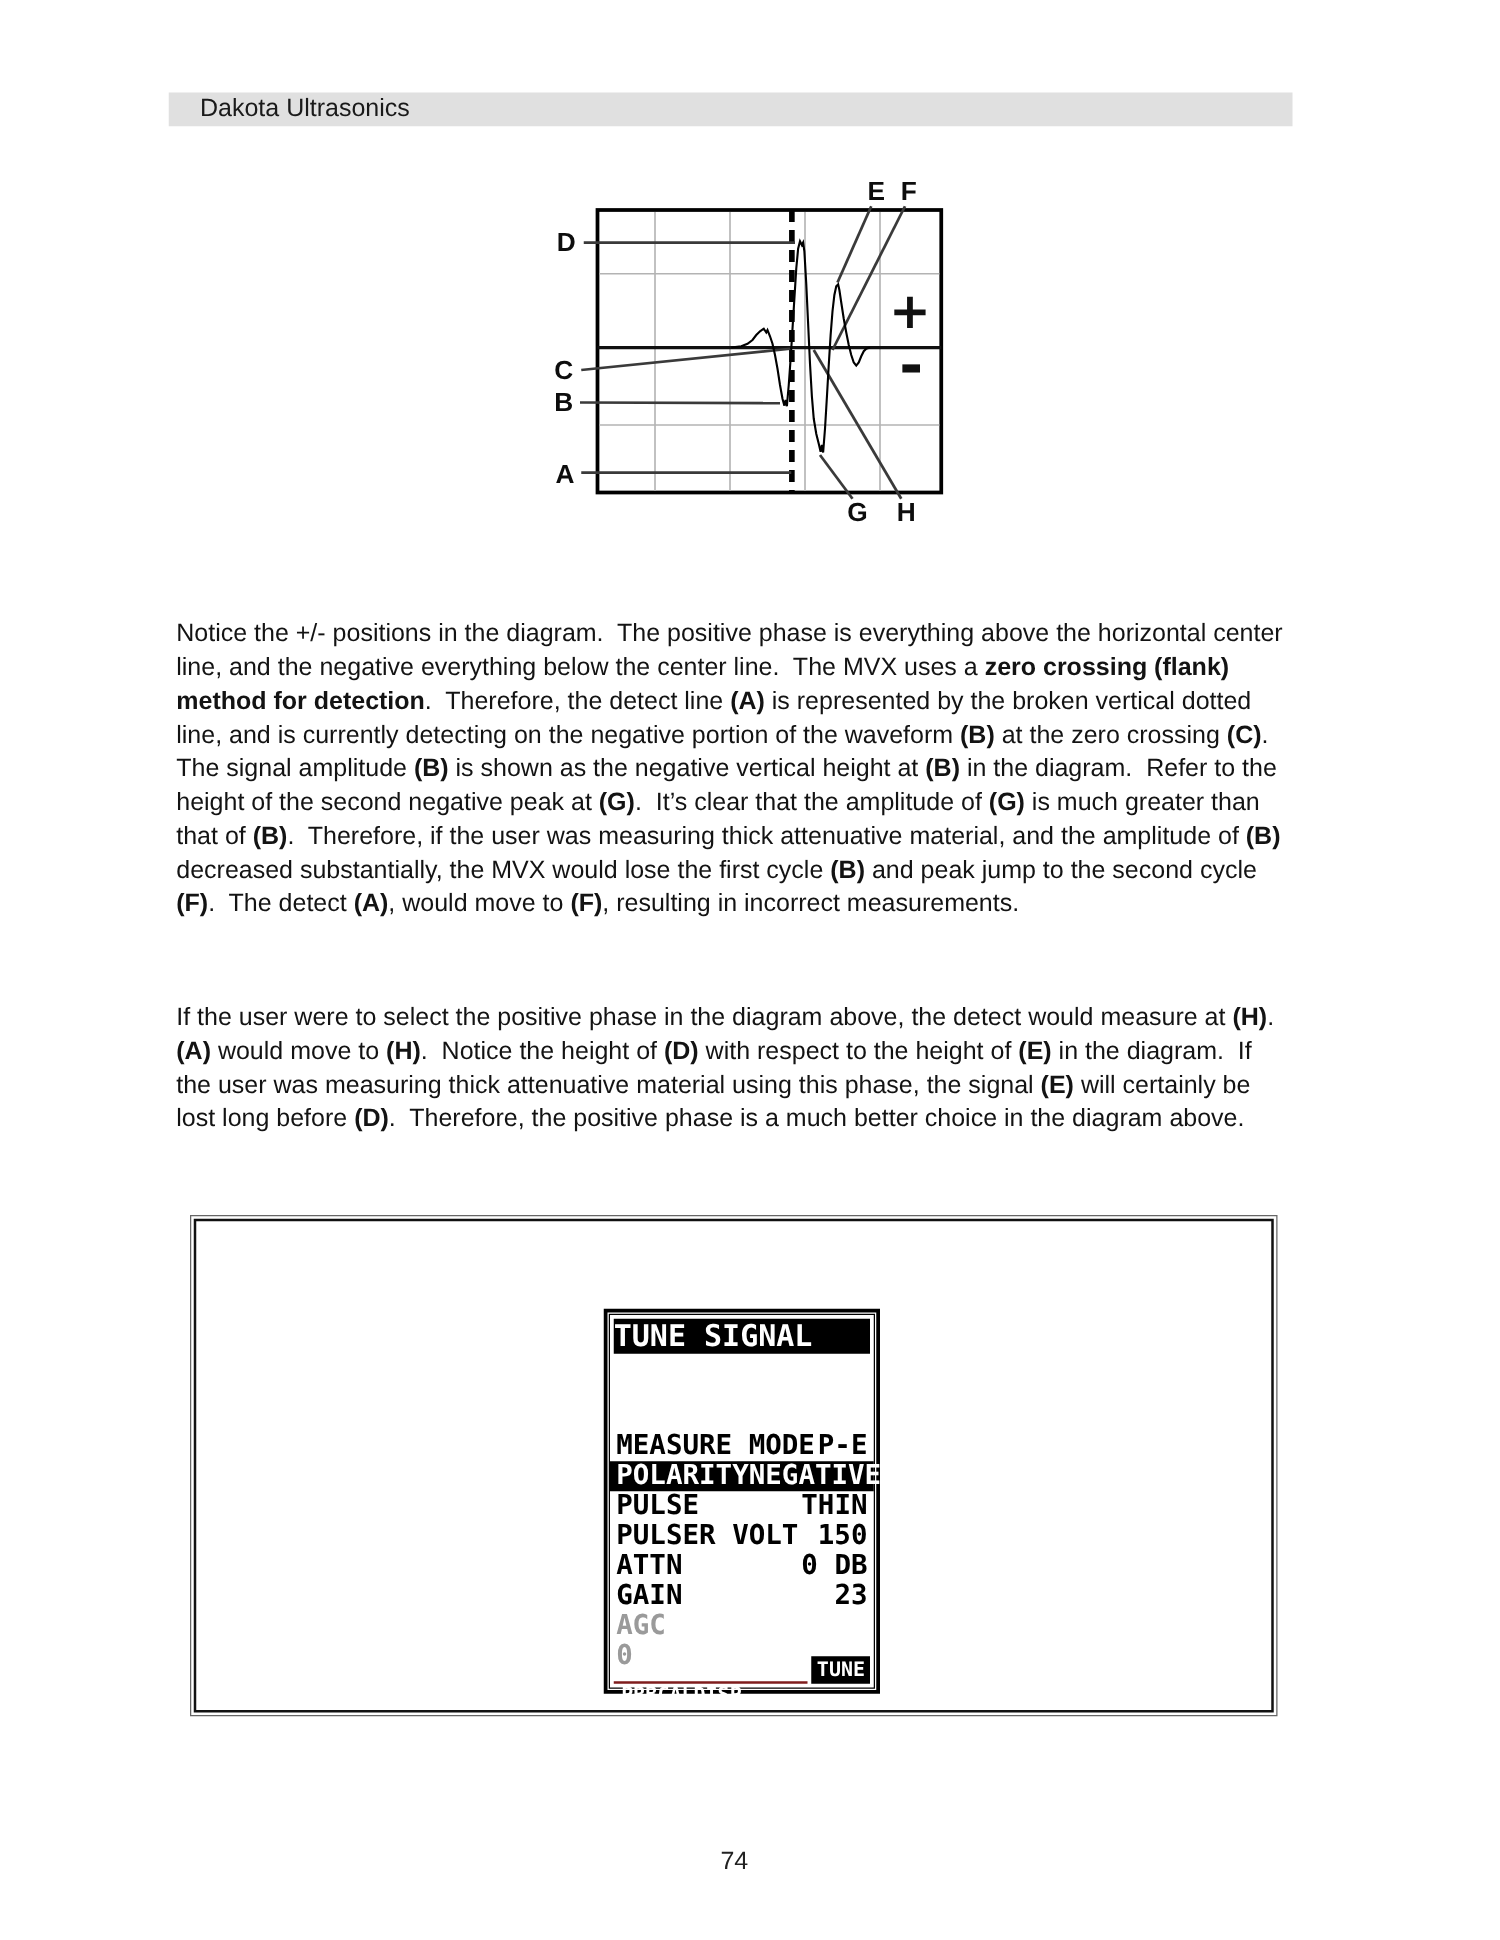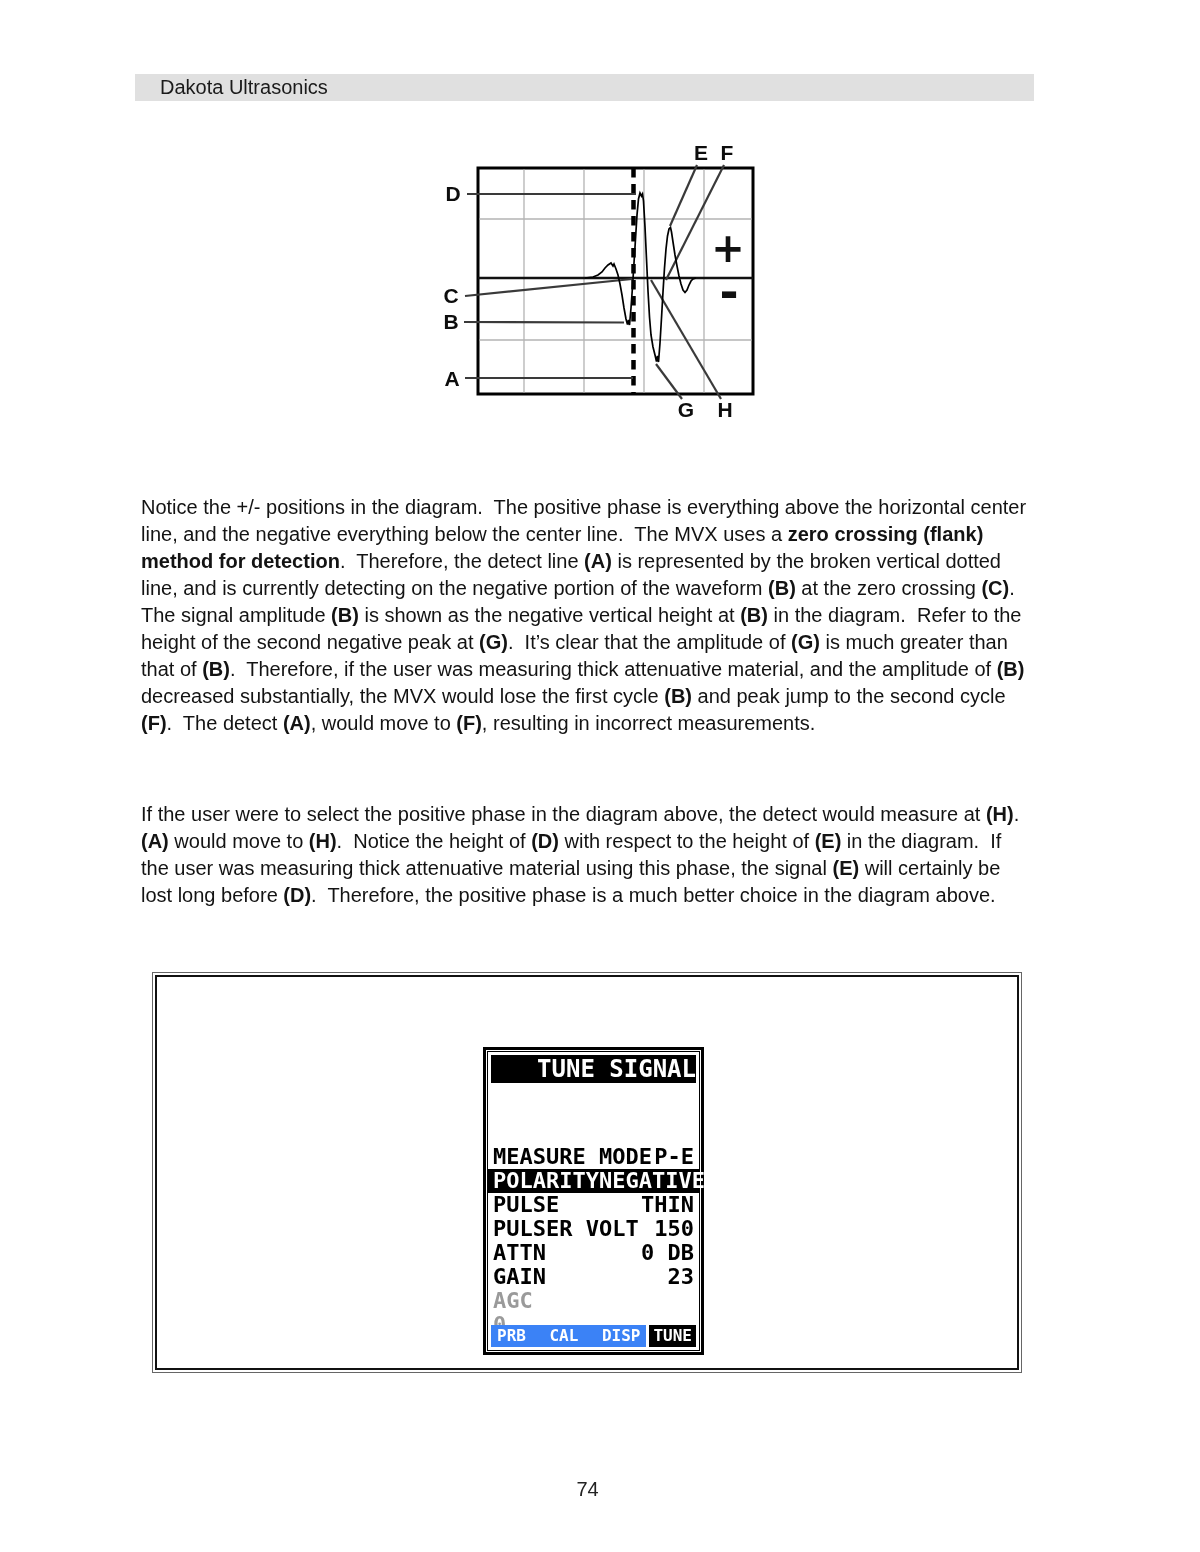--- a/index.html
+++ b/index.html
@@ -16,27 +16,27 @@
   #para-2{top:761px;}
 
   .figure-box{position:absolute;left:152px;top:972px;width:870px;height:401px;border:1px solid #666;box-sizing:border-box;background:#fff;}
   .figure-inner{position:absolute;inset:2px;border:2px solid #111;}
   .figure-title{position:absolute;left:0;right:0;top:25px;text-align:center;font-size:25px;font-weight:bold;
     text-decoration:underline;text-decoration-thickness:2px;text-underline-offset:3px;color:#0c0c0c;}
 
   .screen{position:absolute;left:330px;top:74px;width:221px;height:308px;border:3px solid #000;box-sizing:border-box;background:#fff;}
   .screen-inner{position:absolute;inset:1px;border:1px solid #000;display:flex;flex-direction:column;padding:3px;
     font-family:"DejaVu Sans Mono",monospace;font-weight:bold;}
-  .screen-title{background:#000;color:#fff;text-align:right;height:28px;line-height:28px;font-size:24px;letter-spacing:0;}
+  .screen-title{background:#000;color:#fff;text-align:left;height:28px;line-height:28px;font-size:24px;letter-spacing:0;}
   .menu-list{margin-top:62px;}
   .menu-row{display:flex;justify-content:space-between;font-size:22px;line-height:24px;height:24px;padding:0 2px;color:#000;}
   .menu-row.selected{background:#000;color:#fff;margin:0 -3px;padding:0 5px;}
   .menu-row.disabled{color:#9a9a9a;flex-direction:column;}
   .tab-bar{margin-top:auto;display:flex;align-items:stretch;font-size:16px;line-height:22px;height:22px;}
-  .tab-group{flex:1;background:#3b82f6;color:#fff;display:flex;justify-content:space-between;padding:0 6px;}
+  .tab-group{flex:1;background:#7f1d1d;color:#fff;display:flex;padding:0 6px;margin-top:20px;}
   .tab-group .tab{display:block;}
   .tab-active{background:#000;color:#fff;margin-left:3px;padding:0 4px;}
 
   .page-number{position:absolute;left:140px;top:1478px;width:895px;text-align:center;font-size:20px;color:#222;}
 
   svg text.dlabel{font-family:"Liberation Sans",sans-serif;font-weight:bold;font-size:21px;fill:#0d0d0d;}
   svg text.sign{font-family:"DejaVu Sans",sans-serif;font-weight:bold;fill:#111;}
 </style>
 </head>
 <body>

